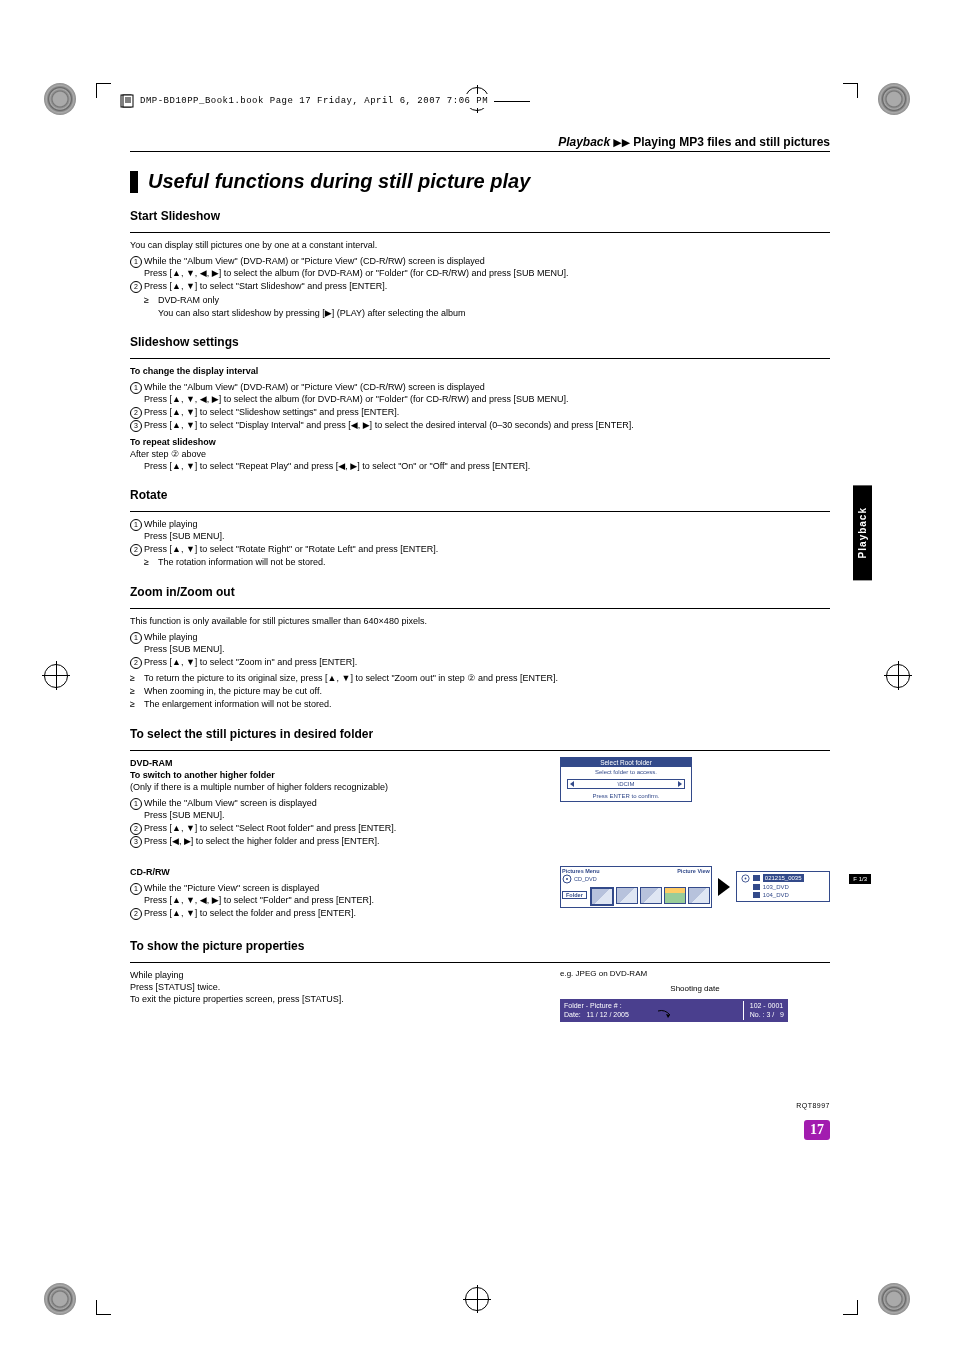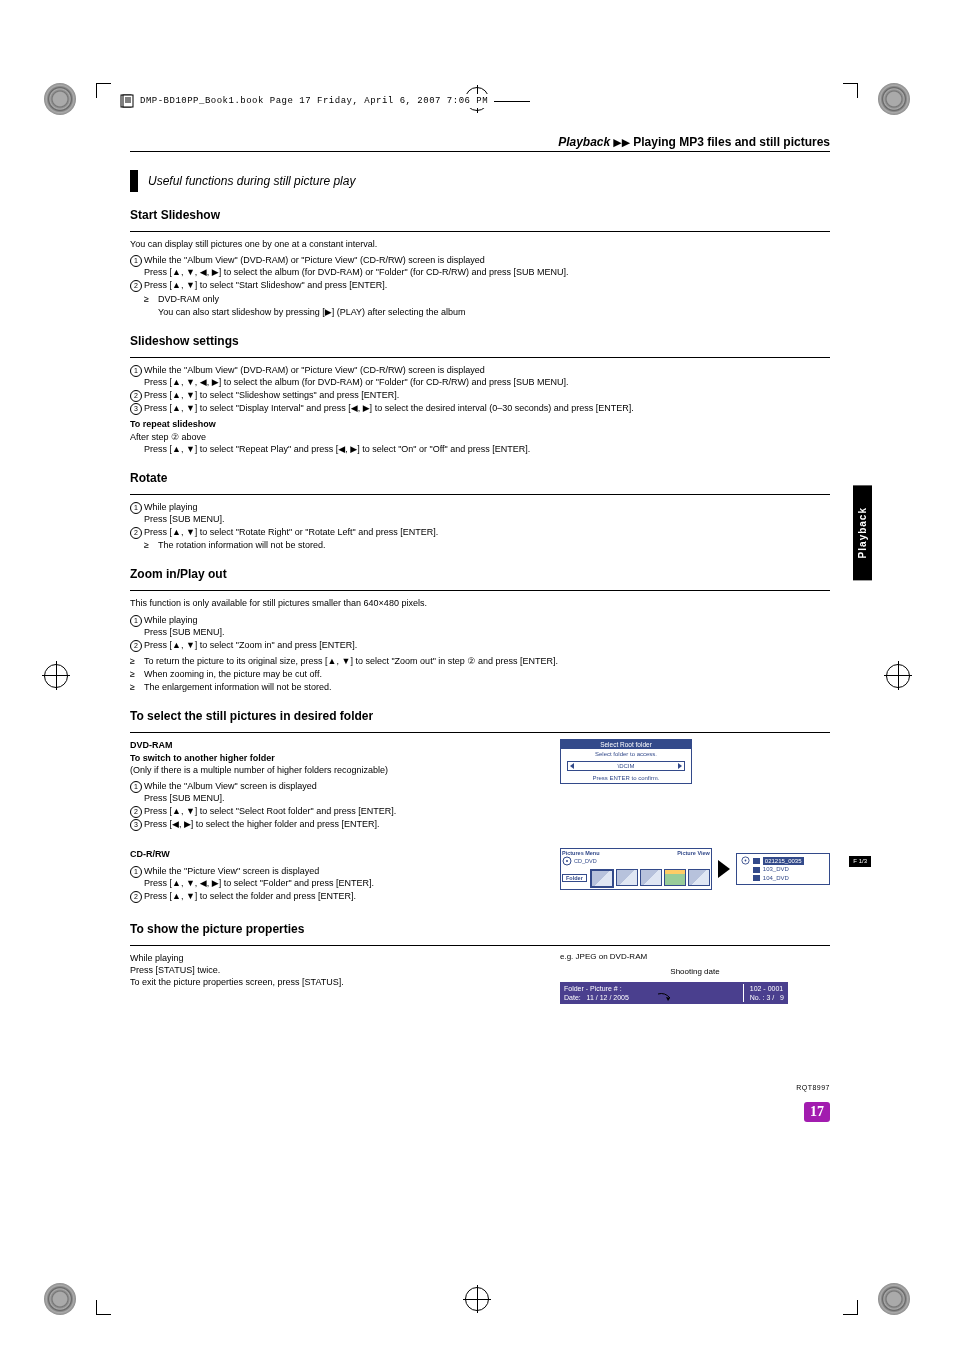--- a/index.html
+++ b/index.html
@@ -79,21 +79,21 @@
   .section-header {
     text-align: right;
     font-size: 11px;
     margin-bottom: 2px;
   }
   .section-header b { font-weight: 900; font-size: 12px; }
   .rule { height: 1px; background: #000; margin-bottom: 18px; }
 
   .h1-row { display: flex; align-items: center; margin-bottom: 14px; }
   .h1-bar { width: 8px; height: 22px; background: #000; margin-right: 10px; }
-  .h1 { font-size: 12px; font-weight: 400; font-style: italic; }
+  .h1 { font-size: 20px; font-weight: 700; font-style: italic; }
 
   .h2 { font-size: 12px; font-weight: 900; border-bottom: 1px solid #000; padding-bottom: 9px; margin: 16px 0 6px; }
 
   .body-text { font-size: 9px; line-height: 1.35; }
   .step-list { list-style: none; padding: 0; margin: 4px 0; }
   .step-list li { margin: 1px 0; position: relative; padding-left: 14px; }
   .circnum {
     display: inline-block;
     width: 10px;
     height: 10px;
@@ -308,40 +308,41 @@
   <ul class="step-list body-text">
     <li><span class="circnum">1</span><span>While the "Album View" (DVD-RAM) or "Picture View" (CD-R/RW) screen is displayed</span><br>
       <span>Press [▲, ▼, ◀, ▶] to select the album (for DVD-RAM) or "Folder" (for CD-R/RW) and press [SUB MENU].</span></li>
     <li><span class="circnum">2</span><span>Press [▲, ▼] to select "Start Slideshow" and press [ENTER].</span>
       <div class="bullet-item">DVD-RAM only</div>
       <div class="indent">You can also start slideshow by pressing [▶] (PLAY) after selecting the album</div>
     </li>
   </ul>
 
   <div class="h2">Slideshow settings</div>
+  <div class="body-text bold">To change the display interval</div>
   <ul class="step-list body-text">
     <li><span class="circnum">1</span><span>While the "Album View" (DVD-RAM) or "Picture View" (CD-R/RW) screen is displayed</span><br>
       <span>Press [▲, ▼, ◀, ▶] to select the album (for DVD-RAM) or "Folder" (for CD-R/RW) and press [SUB MENU].</span></li>
     <li><span class="circnum">2</span><span>Press [▲, ▼] to select "Slideshow settings" and press [ENTER].</span></li>
     <li><span class="circnum">3</span><span>Press [▲, ▼] to select "Display Interval" and press [◀, ▶] to select the desired interval (0–30 seconds) and press [ENTER].</span></li>
   </ul>
   <div class="body-text bold">To repeat slideshow</div>
   <div class="body-text">After step ② above</div>
   <div class="body-text indent">Press [▲, ▼] to select "Repeat Play" and press [◀, ▶] to select "On" or "Off" and press [ENTER].</div>
 
   <div class="h2">Rotate</div>
   <ul class="step-list body-text">
     <li><span class="circnum">1</span><span>While playing</span><br>
       <span>Press [SUB MENU].</span></li>
     <li><span class="circnum">2</span><span>Press [▲, ▼] to select "Rotate Right" or "Rotate Left" and press [ENTER].</span>
       <div class="bullet-item">The rotation information will not be stored.</div>
     </li>
   </ul>
 
-  <div class="h2">Zoom in/Play out</div>
+  <div class="h2">Zoom in/Zoom out</div>
   <div class="body-text">This function is only available for still pictures smaller than 640×480 pixels.</div>
   <ul class="step-list body-text">
     <li><span class="circnum">1</span><span>While playing</span><br>
       <span>Press [SUB MENU].</span></li>
     <li><span class="circnum">2</span><span>Press [▲, ▼] to select "Zoom in" and press [ENTER].</span></li>
   </ul>
   <div class="bullet-item body-text">To return the picture to its original size, press [▲, ▼] to select "Zoom out" in step ② and press [ENTER].</div>
   <div class="bullet-item body-text">When zooming in, the picture may be cut off.</div>
   <div class="bullet-item body-text">The enlargement information will not be stored.</div>
 

